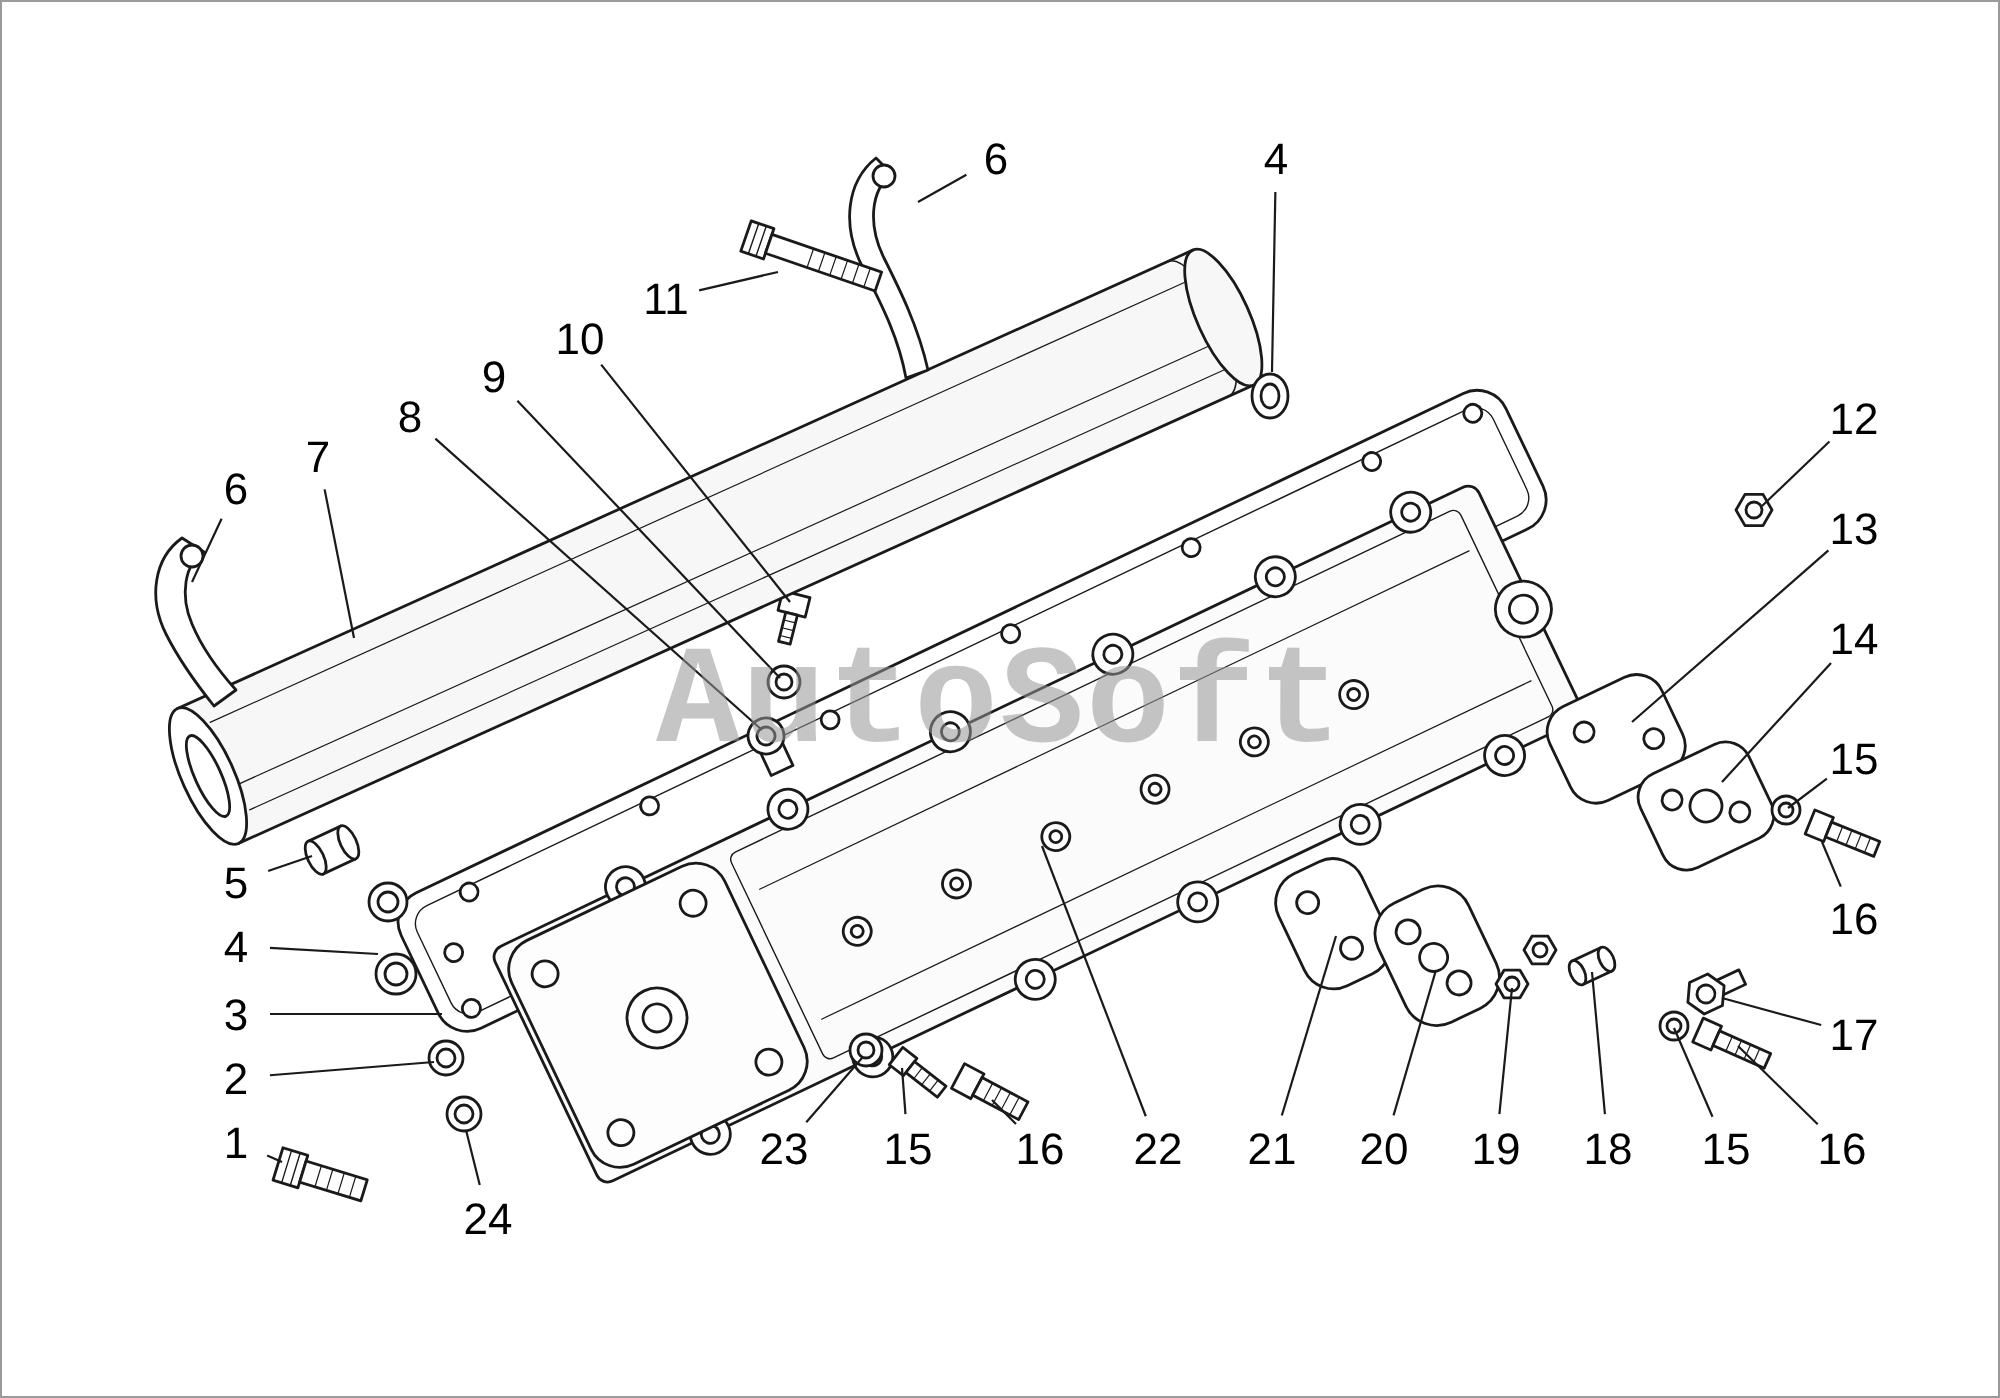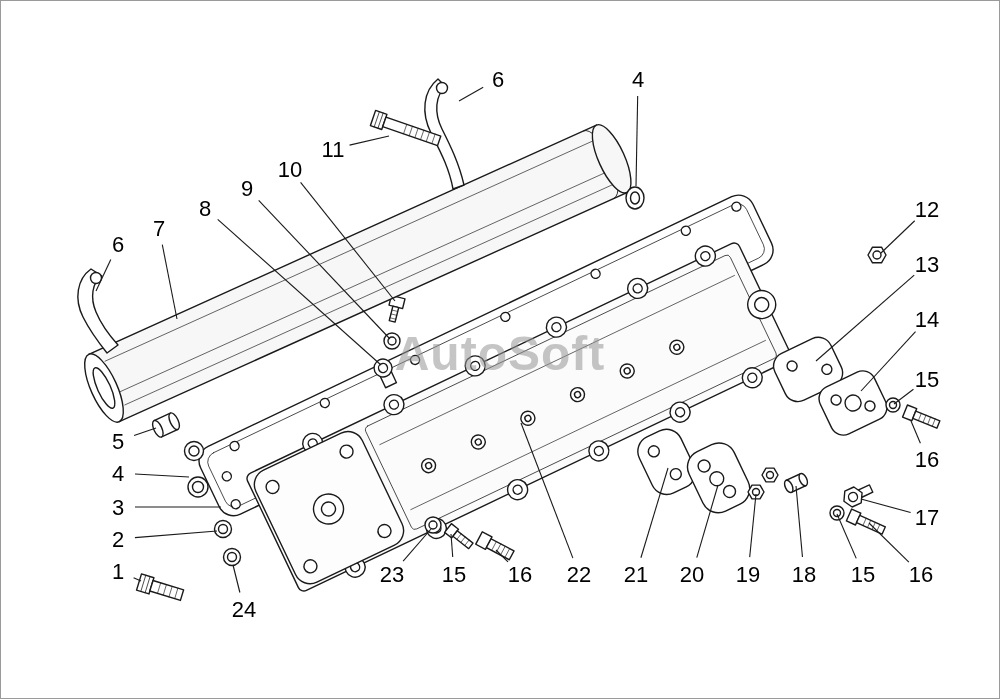--- a/index.html
+++ b/index.html
@@ -8,21 +8,21 @@
     box-sizing:border-box;border:1px solid #9a9a9a;background:#ffffff;
     overflow:hidden;font-family:"Liberation Sans",sans-serif;
   }
   .page svg{position:absolute;left:0;top:0;}
   .part-label{
     font-family:"Liberation Sans",sans-serif;
     font-size:22px;fill:#000;
   }
   .watermark{
     position:absolute;left:50%;top:352px;transform:translate(-50%,-50%);
-    font-family:Liberation Sans, sans-serif;font-weight:bold;font-size:48px;
+    font-family:Liberation Mono, monospace;font-weight:bold;font-size:70px;
     letter-spacing:1px;white-space:nowrap;
     pointer-events:none;user-select:none;
   }
 </style>
 </head>
 <body>
 
 <div class="page">
 
   <svg id="diagram-svg" width="1000" height="699" viewBox="0 0 1000 699">

